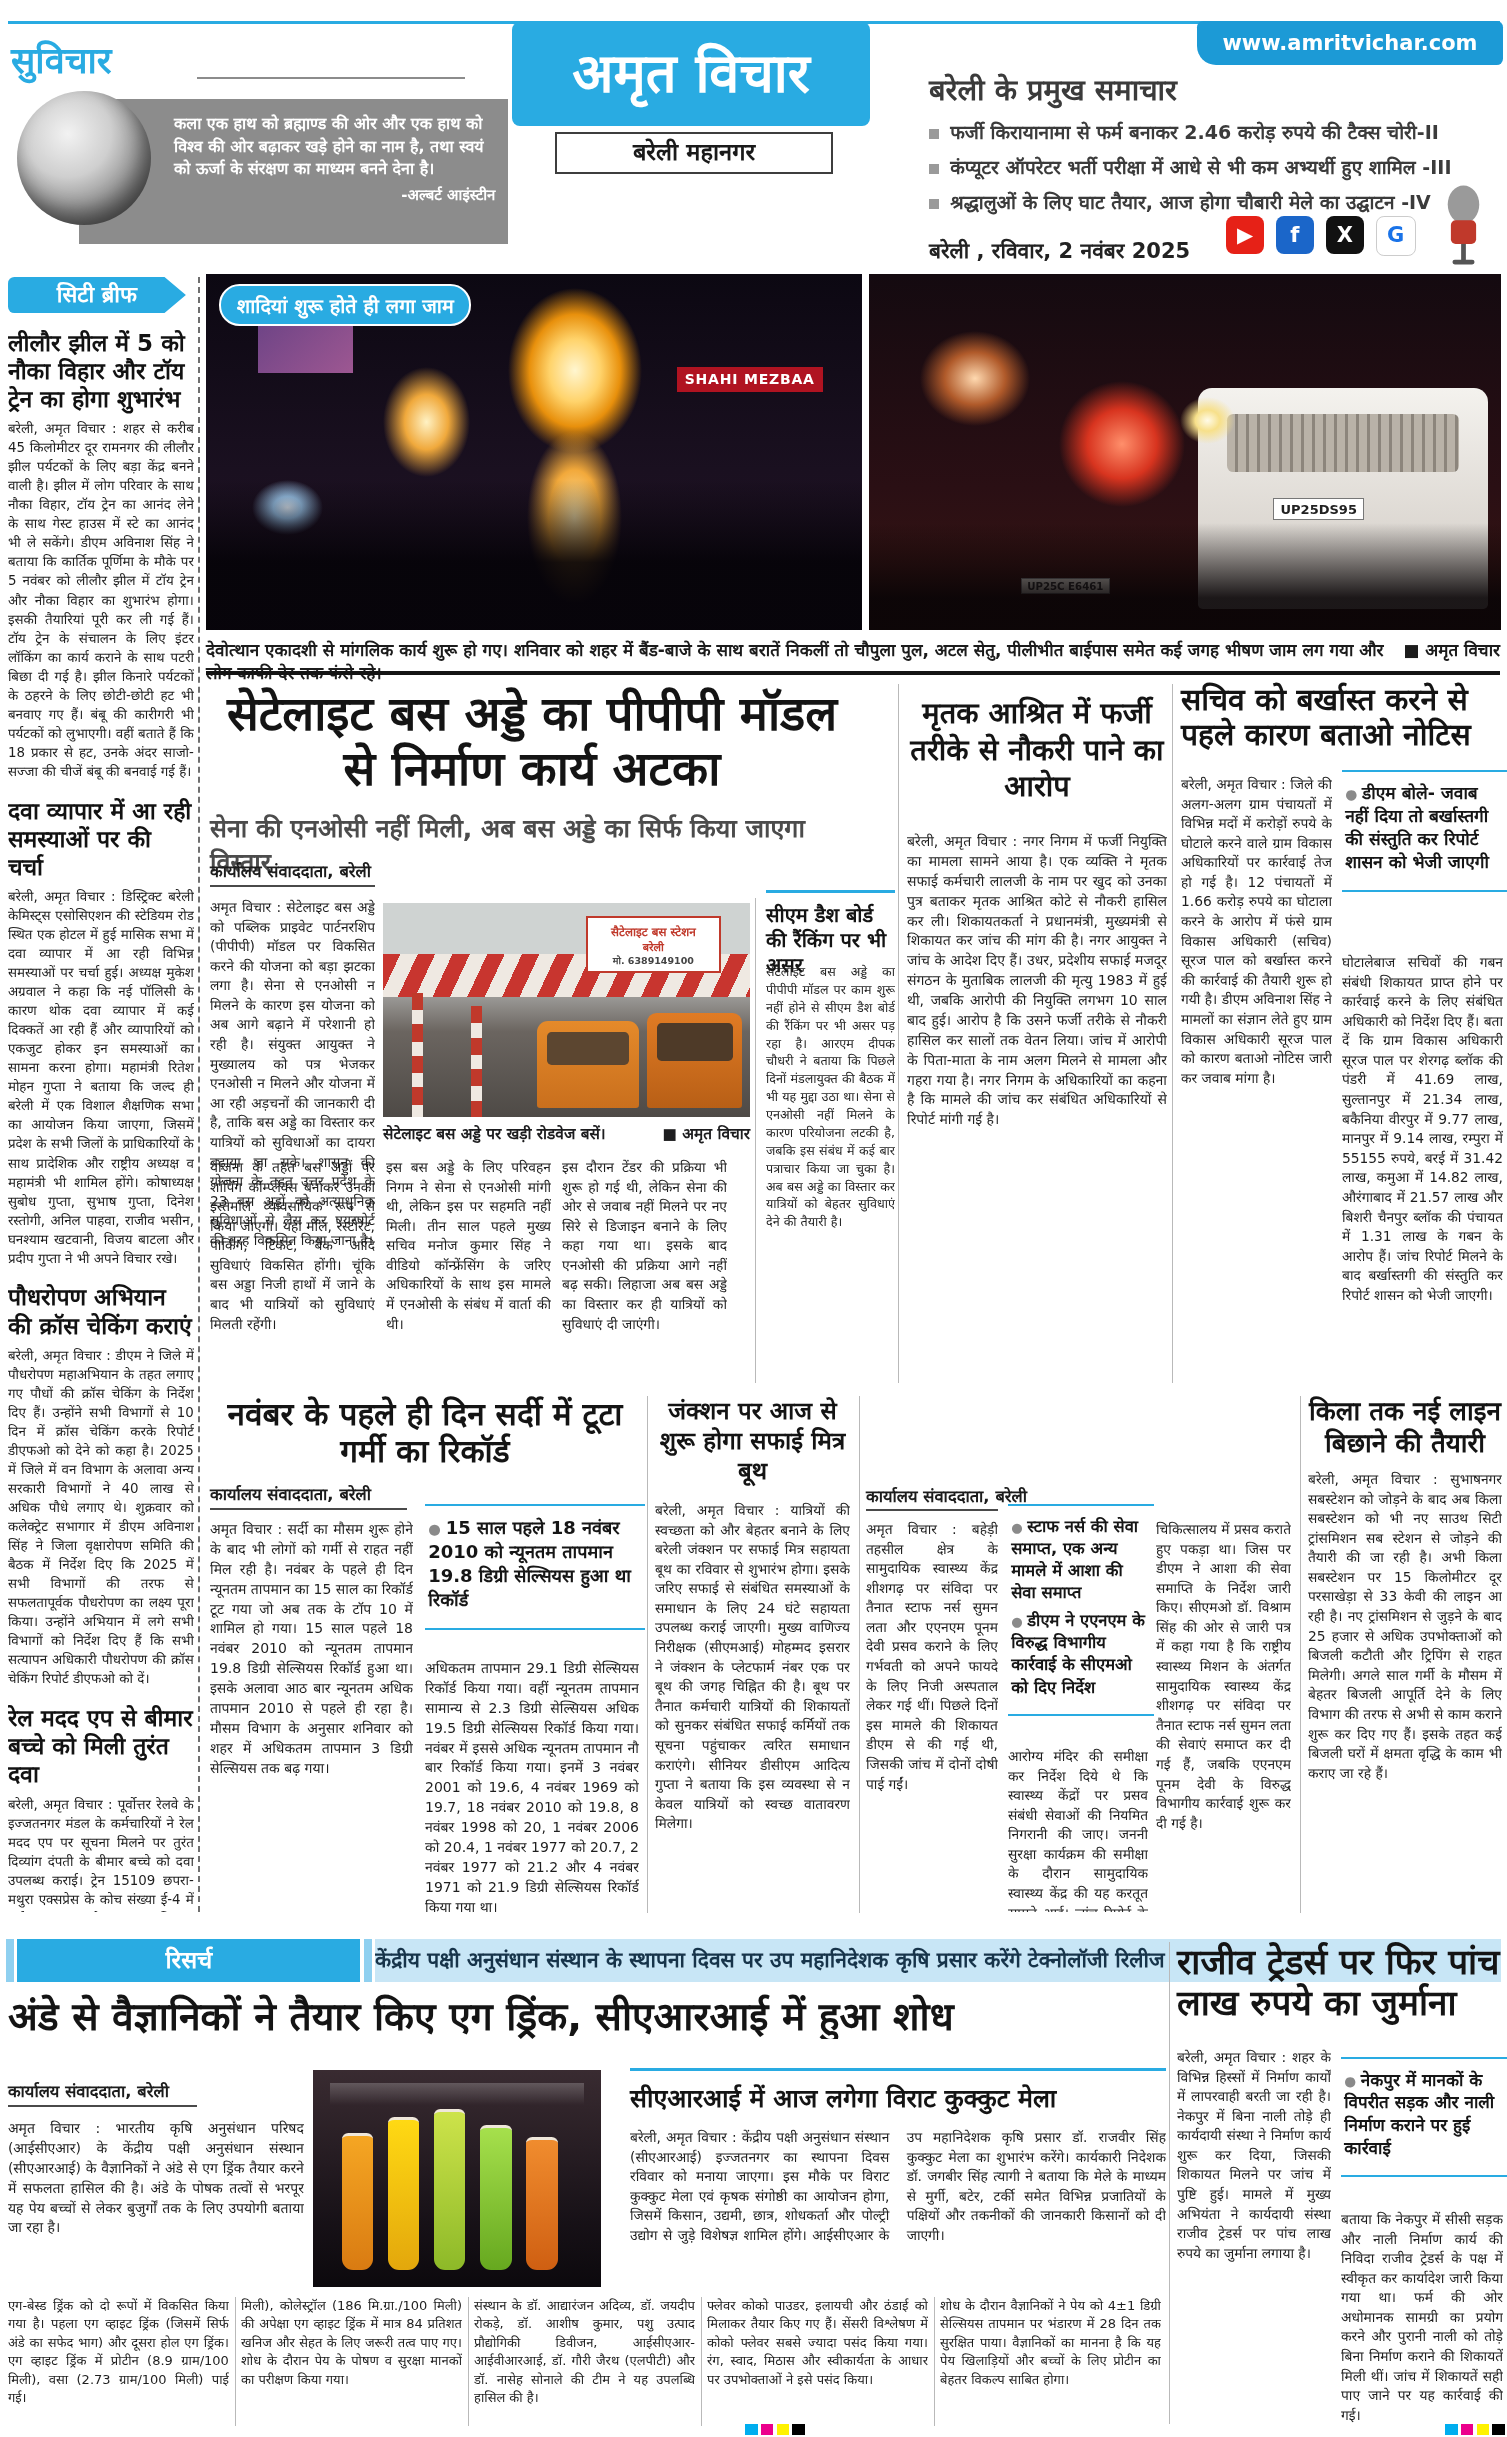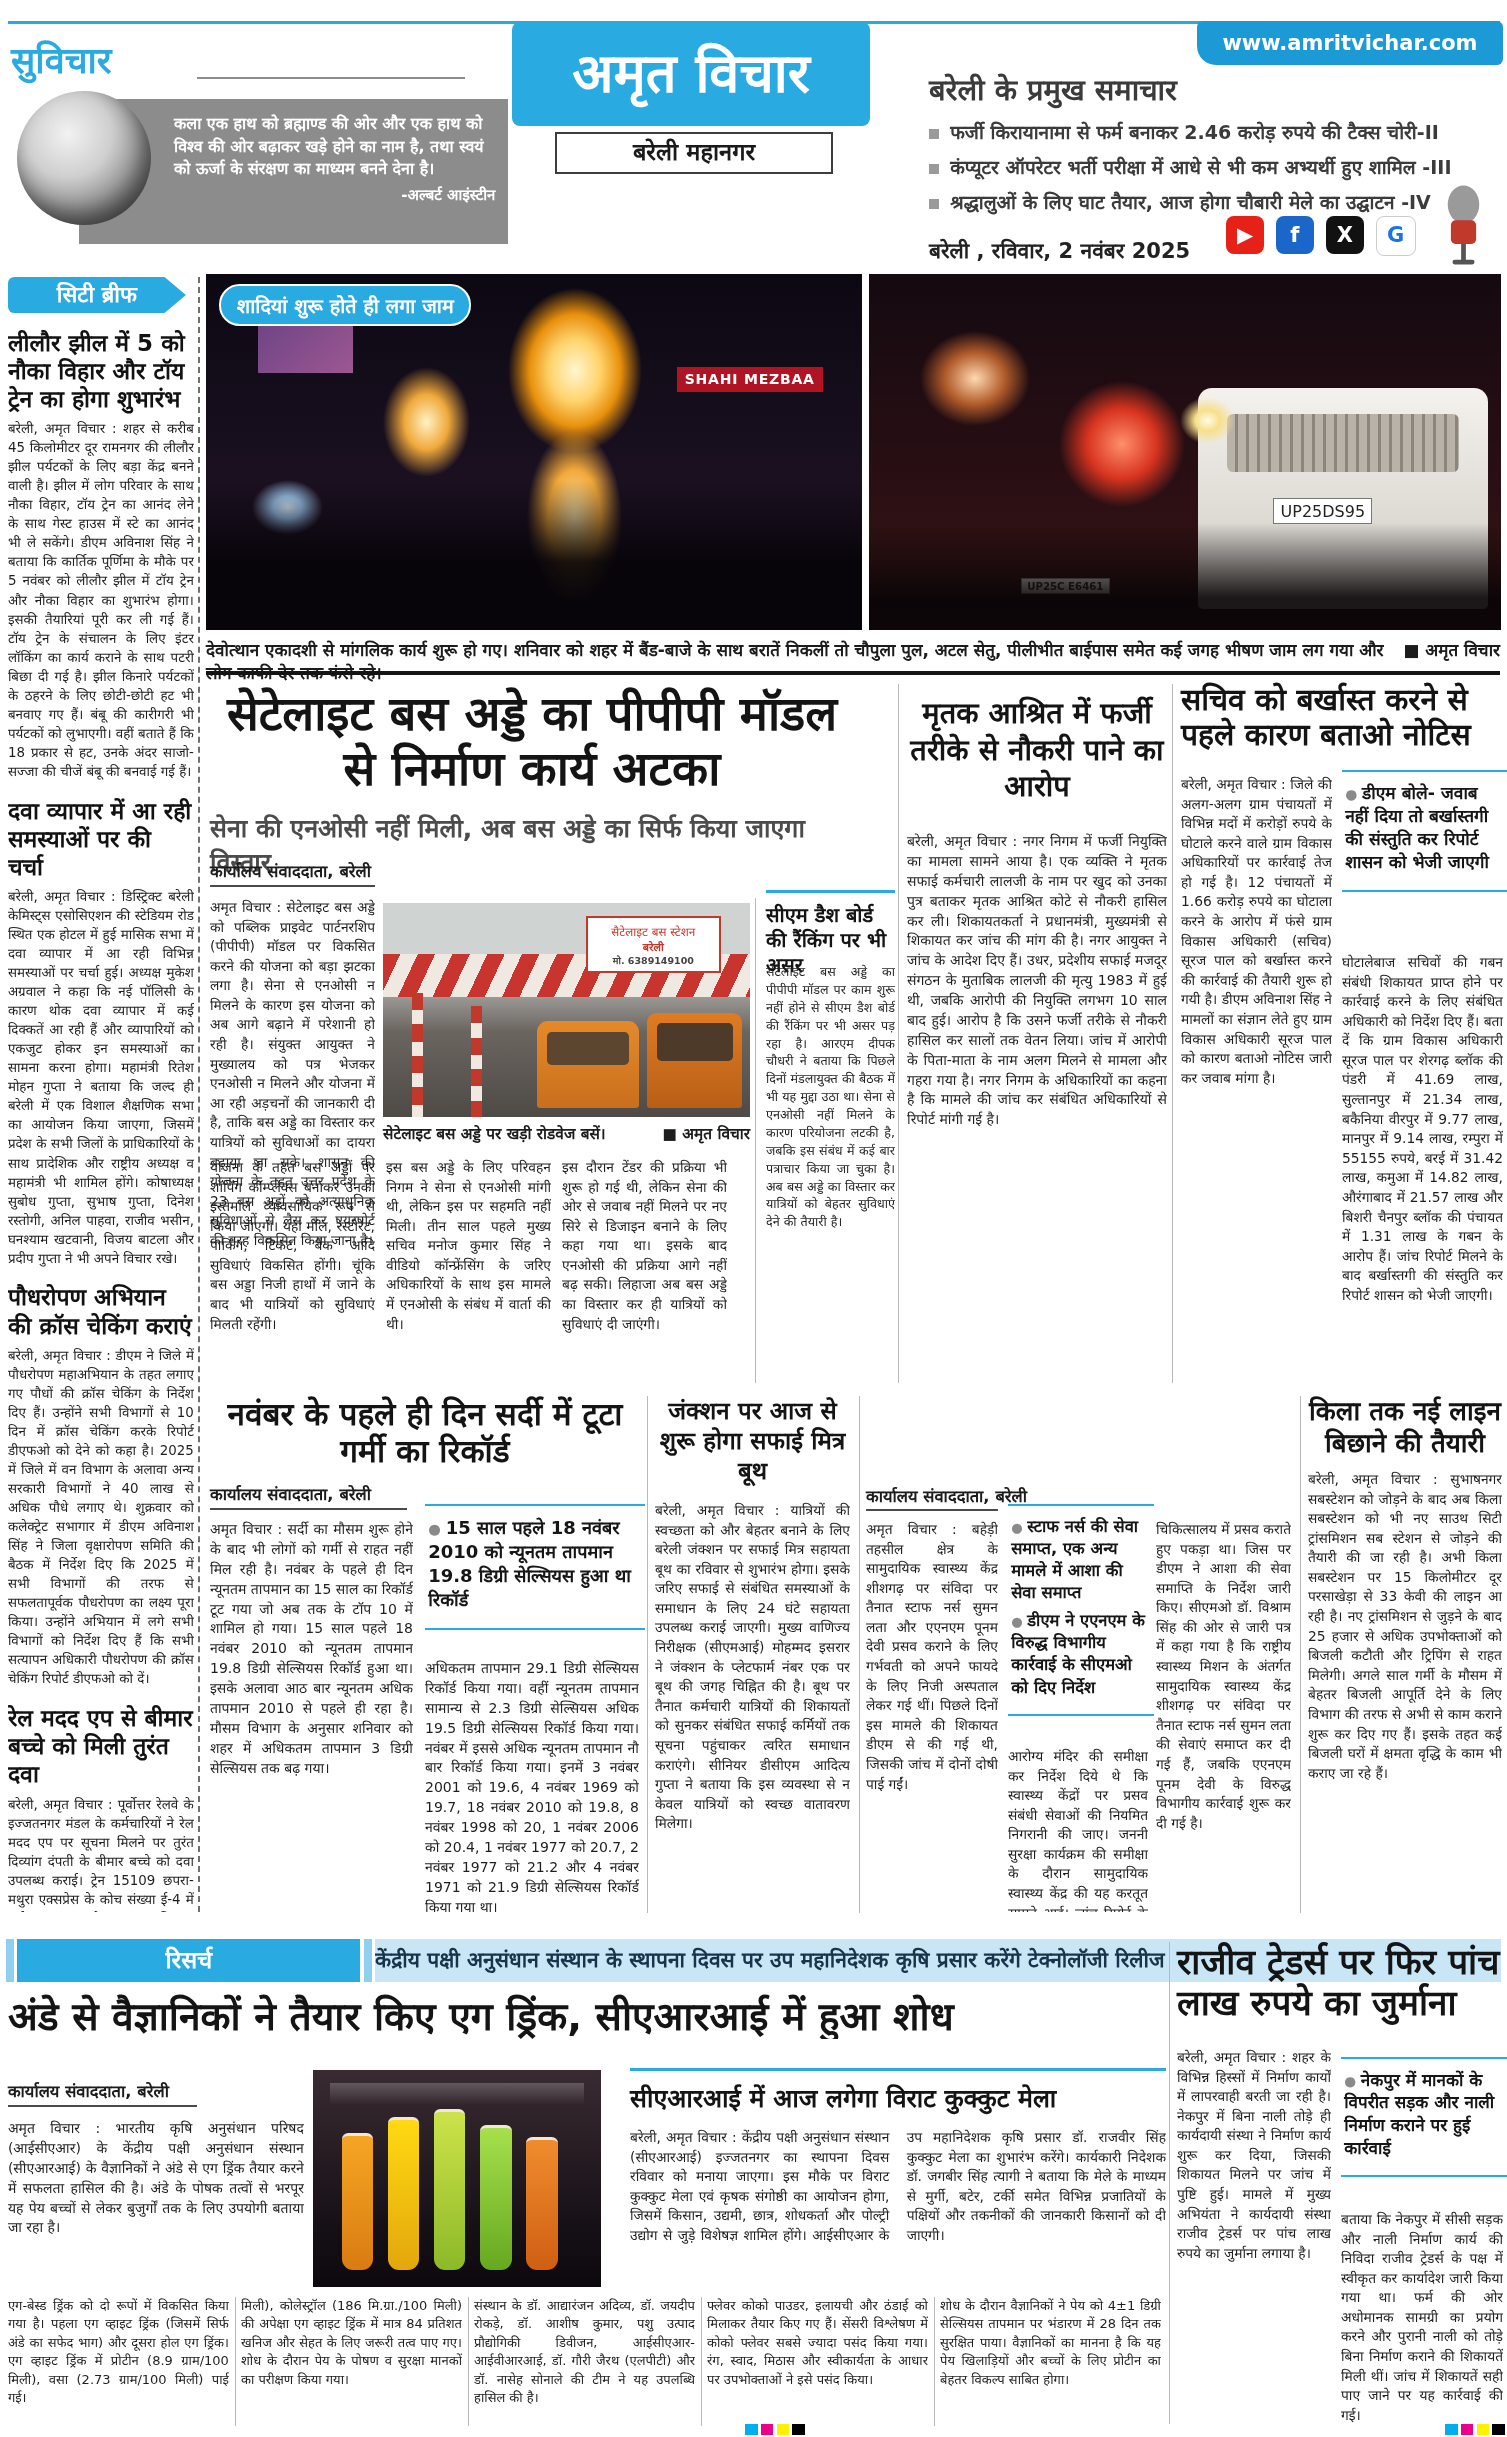--- a/index.html
+++ b/index.html
@@ -95,21 +95,21 @@
     <div class="abs" style="left:8%;top:8%;width:95px;height:71px;background:linear-gradient(135deg,#7d4fa0,#c06ab0);opacity:.8"></div>
     <div class="abs" style="right:6%;top:26%;padding:4.7px 7.9px;background:#b01321;color:#fff;font-size:14px;font-weight:800;letter-spacing:0.8px">SHAHI MEZBAA</div>
     <div class="abs" style="left:0;bottom:0;width:100%;height:42%;background:linear-gradient(rgba(5,3,8,0),rgba(5,3,8,.92) 55%)"></div>
   </div>
 
   <div class="photo" style="left:869px;top:274px;width:632px;height:356px;background:linear-gradient(#140a10 0%,#2a0f14 60%,#3a1612 100%)">
     <div class="g" style="left:30%;top:30%;width:126px;height:126px;background:radial-gradient(closest-side,#ff8f6b 0%,#d8341f 55%,rgba(90,10,10,0) 100%)"></div>
     <div class="g" style="left:8%;top:16%;width:110px;height:95px;background:radial-gradient(closest-side,#ffd9b0 0%,#b05a2a 55%,rgba(60,20,10,0) 100%)"></div>
     <div class="abs" style="right:2%;bottom:6%;width:46%;height:62%;background:linear-gradient(#f4f2ee,#cfc9c2);border-radius:14px 14px 4.7px 4.7px">
       <div class="abs" style="left:10%;top:12%;width:80%;height:26%;background:repeating-linear-gradient(90deg,#b9b2a8 0 7.9px,#8c857c 7.9px 11px);border-radius:6.3px"></div>
-      <div class="abs" style="left:26%;top:50%;padding:2.4px 6.3px;background:#fff;border:1.6px solid #777;font-size:16px;font-weight:400;color:#222">UP25DS95</div>
+      <div class="abs" style="left:26%;top:50%;padding:2.4px 6.3px;background:#fff;border:1.6px solid #777;font-size:13px;font-weight:700;color:#222">UP25DS95</div>
       <div class="g" style="left:-6%;top:4%;width:55px;height:47px;background:radial-gradient(closest-side,#fffbe8 0%,#f7e08a 45%,rgba(120,100,20,0) 100%)"></div>
     </div>
     <div class="abs" style="left:24%;bottom:10%;padding:1.6px 5.5px;background:#e8e4da;border:0.8px solid #888;font-size:10.2px;font-weight:800;color:#333">UP25C E6461</div>
     <div class="abs" style="left:0;bottom:0;width:100%;height:30%;background:linear-gradient(rgba(5,3,8,0),rgba(8,4,6,.9) 70%)"></div>
   </div>
 
   <div class="abs" style="left:219px;top:284px;z-index:3;padding:5.5px 15.8px;background:#29abe2;border:2.4px solid #fff;border-radius:20.5px;color:#fff;font-size:19.7px;font-weight:700">शादियां शुरू होते ही लगा जाम</div>
 
   <div class="abs cap-row" style="left:206px;top:638px;width:1294px">
     <div style="font-size:17px;font-weight:600;color:#1c1c1c">देवोत्थान एकादशी से मांगलिक कार्य शुरू हो गए। शनिवार को शहर में बैंड-बाजे के साथ बरातें निकलीं तो चौपुला पुल, अटल सेतु, पीलीभीत बाईपास समेत कई जगह भीषण जाम लग गया और लोग काफी देर तक फंसे रहे।</div>
@@ -120,21 +120,21 @@
   <div class="abs hl center" style="left:210px;top:687px;width:644px;font-size:47px">सेटेलाइट बस अड्डे का पीपीपी मॉडल से निर्माण कार्य अटका</div>
   <div class="abs" style="left:210px;top:810px;width:644px;font-size:25px;font-weight:700;color:#4c4c4c">सेना की एनओसी नहीं मिली, अब बस अड्डे का सिर्फ किया जाएगा विस्तार</div>
   <div class="abs byline" style="left:210px;top:859px">कार्यालय संवाददाता, बरेली</div>
   <div class="abs b-rule" style="left:210px;top:885px;width:165px"></div>
 
   <div class="abs jtxt" style="left:210px;top:898px;width:165px;height:487px;font-size:13.8px">अमृत विचार : सेटेलाइट बस अड्डे को पब्लिक प्राइवेट पार्टनरशिप (पीपीपी) मॉडल पर विकसित करने की योजना को बड़ा झटका लगा है। सेना से एनओसी न मिलने के कारण इस योजना को अब आगे बढ़ाने में परेशानी हो रही है। संयुक्त आयुक्त ने मुख्यालय को पत्र भेजकर एनओसी न मिलने और योजना में आ रही अड़चनों की जानकारी दी है, ताकि बस अड्डे का विस्तार कर यात्रियों को सुविधाओं का दायरा बढ़ाया जा सके। शासन की योजना के तहत उत्तर प्रदेश के 23 बस अड्डों को अत्याधुनिक सुविधाओं से लैस कर एयरपोर्ट की तरह विकसित किया जाना है।</div>
 
   <div class="photo" style="left:383px;top:903px;width:367px;height:214px;background:linear-gradient(#cfd3d2 0%,#cfd3d2 26%,#6b6560 60%,#4e4a46 100%)">
     <div class="abs" style="left:0;top:24%;width:100%;height:20%;background:repeating-linear-gradient(115deg,#c8352f 0 15.8px,#efe9e2 15.8px 31.5px)"></div>
     <div class="abs" style="right:8%;top:6%;width:118px;padding:4.7px 6.3px;background:#fff;border:2.4px solid #c0392b;text-align:center">
-      <div style="font-size:11.8px;font-weight:400;color:#c0392b">सैटेलाइट बस स्टेशन</div>
+      <div style="font-size:11.8px;font-weight:700;color:#c0392b">सैटेलाइट बस स्टेशन</div>
       <div style="font-size:11px;font-weight:800;color:#c0392b">बरेली</div>
       <div style="font-size:9.5px;font-weight:700;color:#444">मो. 6389149100</div>
     </div>
     <div class="abs" style="left:42%;bottom:4%;width:102px;height:87px;background:linear-gradient(#e58a2a,#c96f1d);border-radius:11px 11px 3.2px 3.2px">
       <div class="abs" style="left:10%;top:12%;width:80%;height:38%;background:#5c4630;border-radius:4.7px"></div>
     </div>
     <div class="abs" style="left:72%;bottom:4%;width:95px;height:95px;background:linear-gradient(#e07b24,#b85f16);border-radius:9.5px 9.5px 3.2px 3.2px">
       <div class="abs" style="left:10%;top:10%;width:80%;height:40%;background:#4e3a28;border-radius:4.7px"></div>
     </div>
     <div class="abs" style="left:8%;bottom:0;width:11px;height:58%;background:repeating-linear-gradient(#c0392b 0 17.3px,#efe9e2 17.3px 31.5px)"></div>

